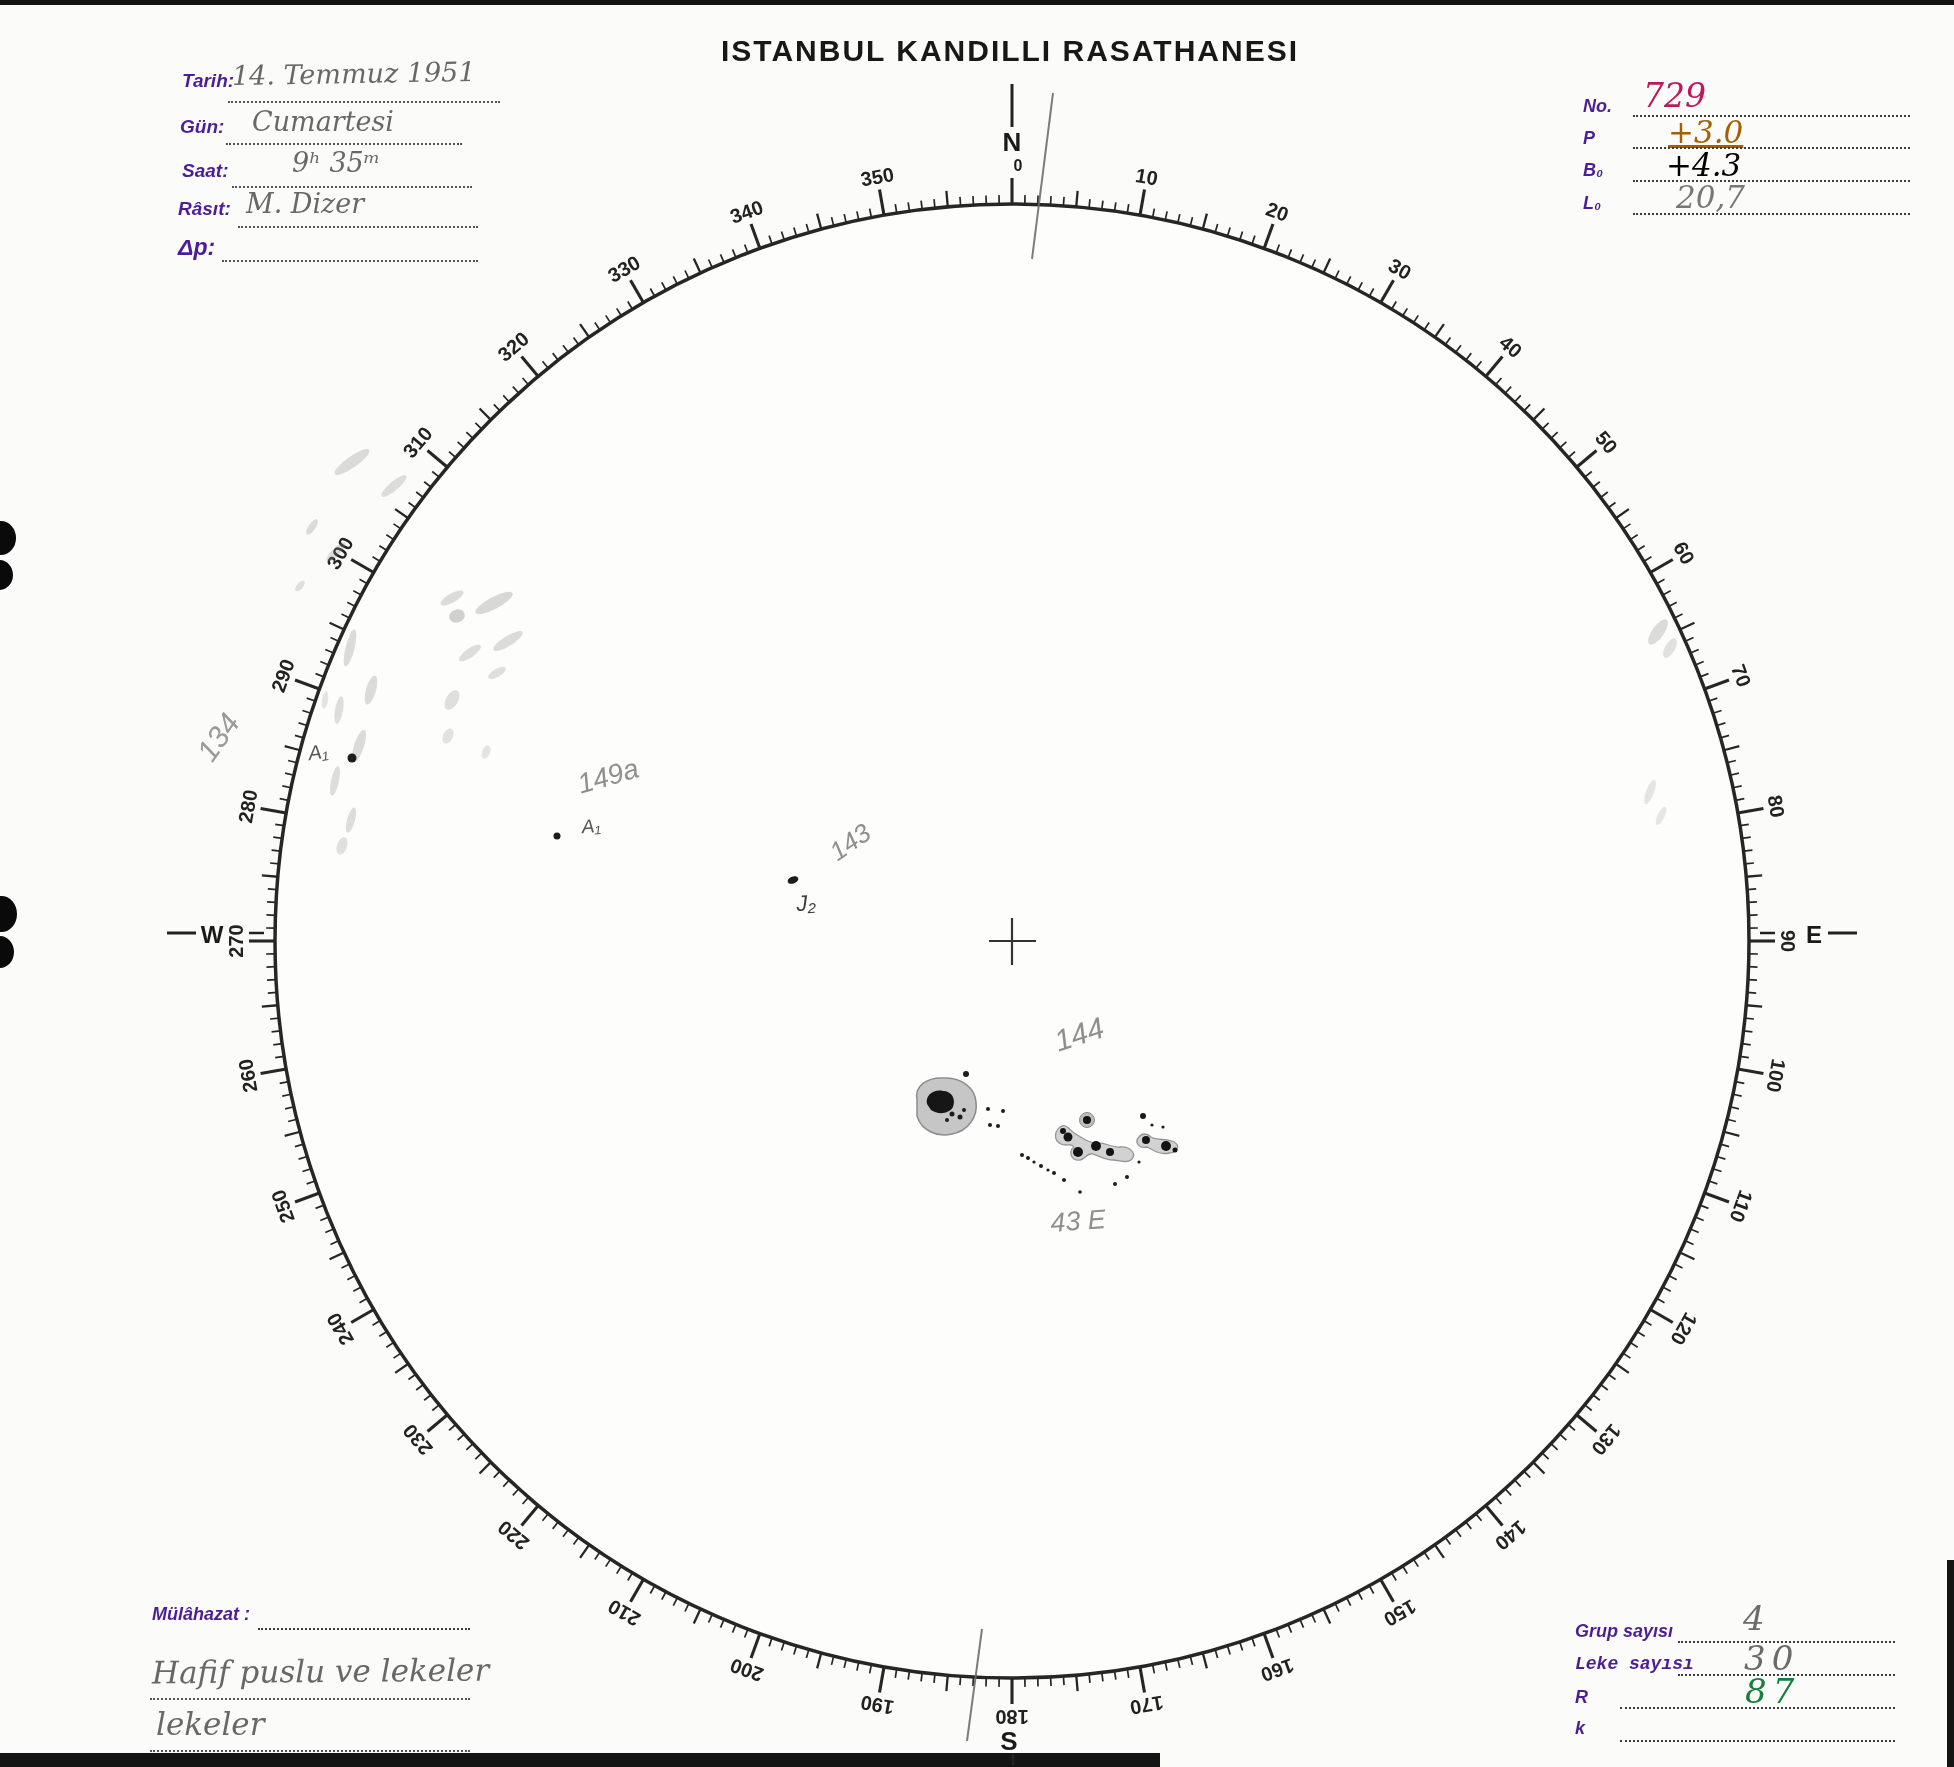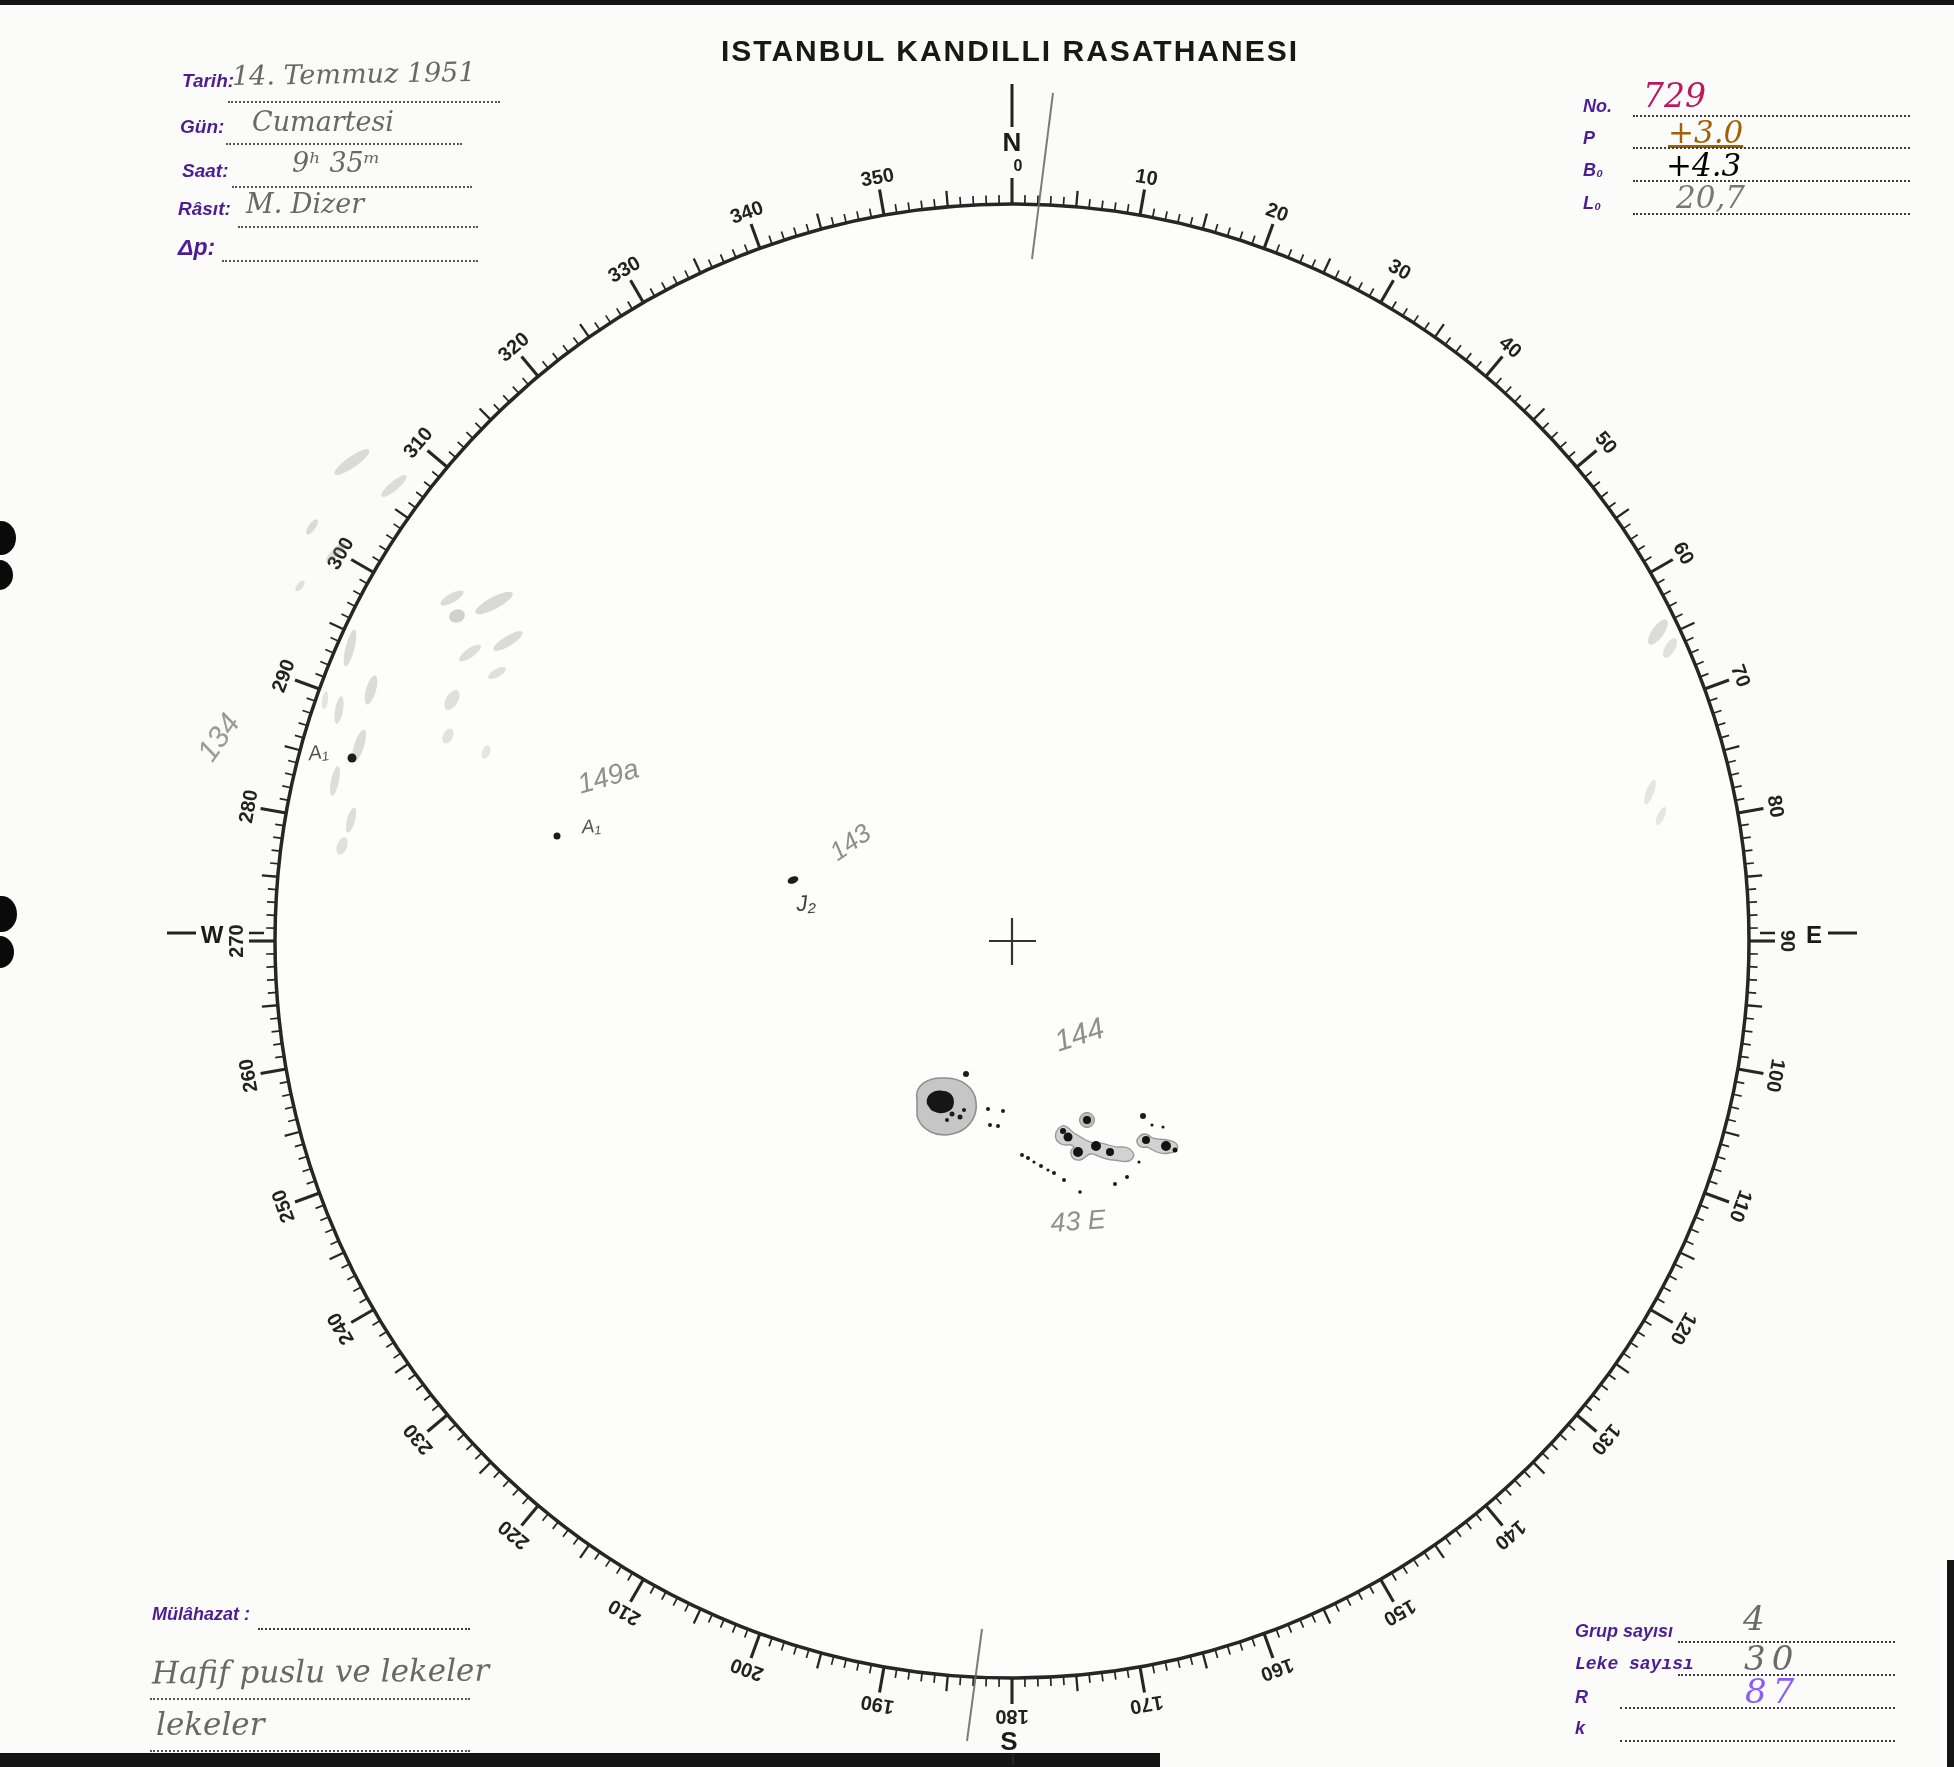--- a/index.html
+++ b/index.html
@@ -70,21 +70,21 @@
 
   <div class="abs plabel plabel-sm" style="left:1575px;top:1621px;">Grup sayısı</div>
   <div class="abs hand" style="left:1743px;top:1598px;font-size:34px;color:#6b6b6b;">4</div>
   <div class="abs dotted" style="left:1678px;top:1641px;width:217px;"></div>
 
   <div class="abs plabel plabel-sm" style="left:1575px;top:1654px;font-family:Liberation Mono, monospace;">Leke sayısı</div>
   <div class="abs hand" style="left:1744px;top:1638px;font-size:34px;color:#6b6b6b;letter-spacing:6px;">30</div>
   <div class="abs dotted" style="left:1678px;top:1674px;width:217px;"></div>
 
   <div class="abs plabel plabel-sm" style="left:1575px;top:1687px;">R</div>
-  <div class="abs hand" style="left:1745px;top:1671px;font-size:34px;color:#8b5cf6;letter-spacing:6px;">87</div>
+  <div class="abs hand" style="left:1745px;top:1671px;font-size:34px;color:#15803d;letter-spacing:6px;">87</div>
   <div class="abs dotted" style="left:1620px;top:1707px;width:275px;"></div>
 
   <div class="abs plabel plabel-sm" style="left:1575px;top:1718px;">k</div>
   <div class="abs dotted" style="left:1620px;top:1740px;width:275px;"></div>
 
   <div class="abs plabel plabel-sm" style="left:152px;top:1604px;">Mülâhazat :</div>
   <div class="abs dotted" style="left:258px;top:1628px;width:212px;"></div>
   <div class="abs hand" style="left:152px;top:1653px;font-size:31px;transform:rotate(-0.5deg);">Hafif puslu ve lekeler</div>
   <div class="abs dotted dotted-lt" style="left:150px;top:1698px;width:320px;"></div>
   <div class="abs hand" style="left:156px;top:1706px;font-size:31px;">lekeler</div>

